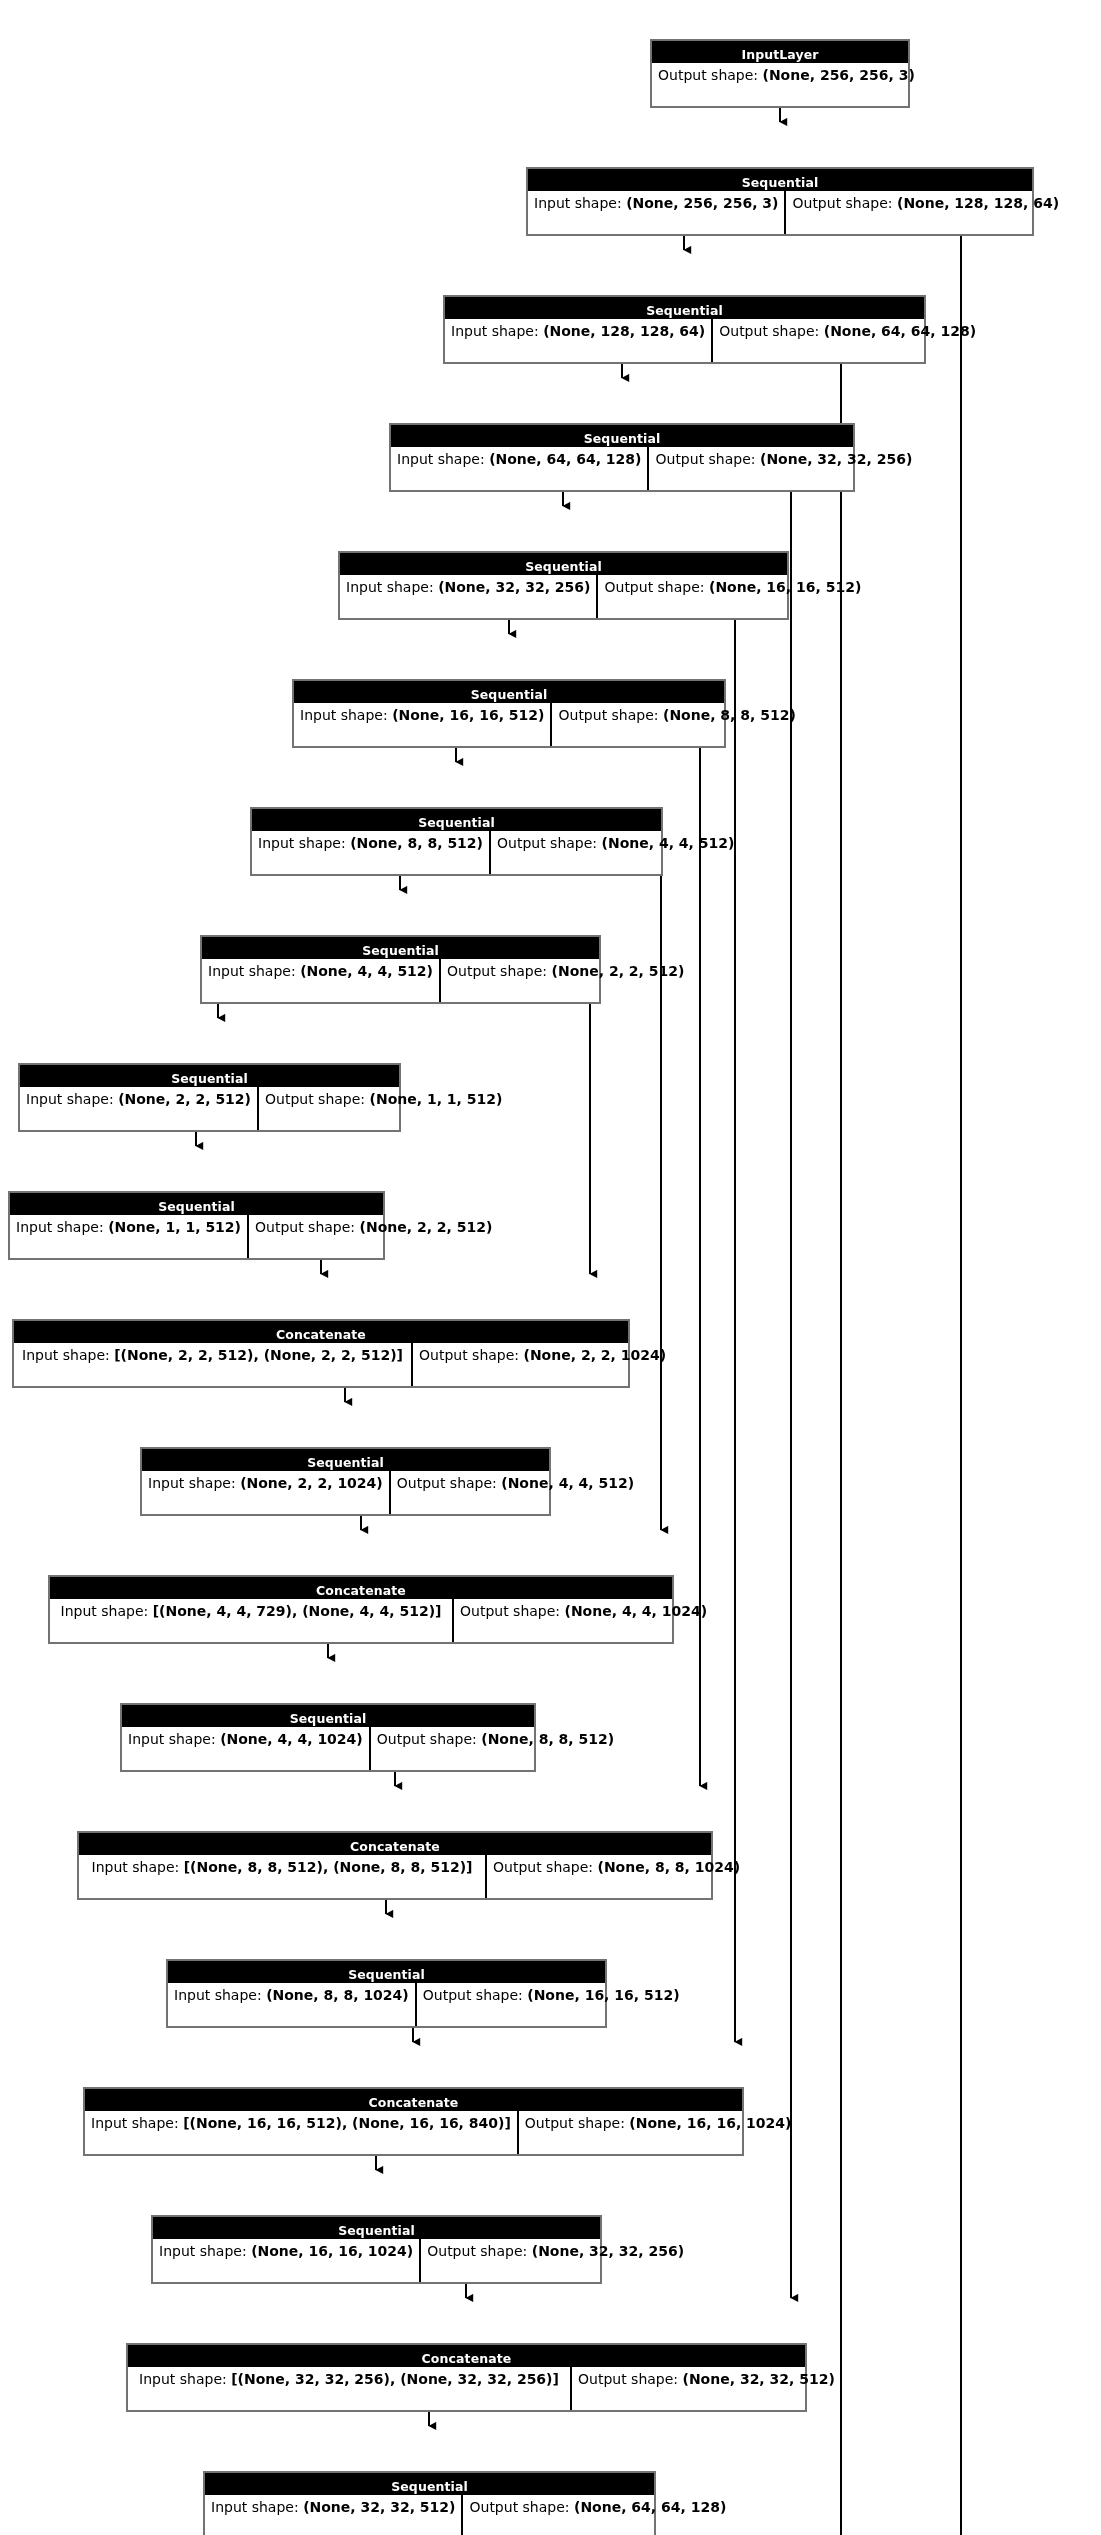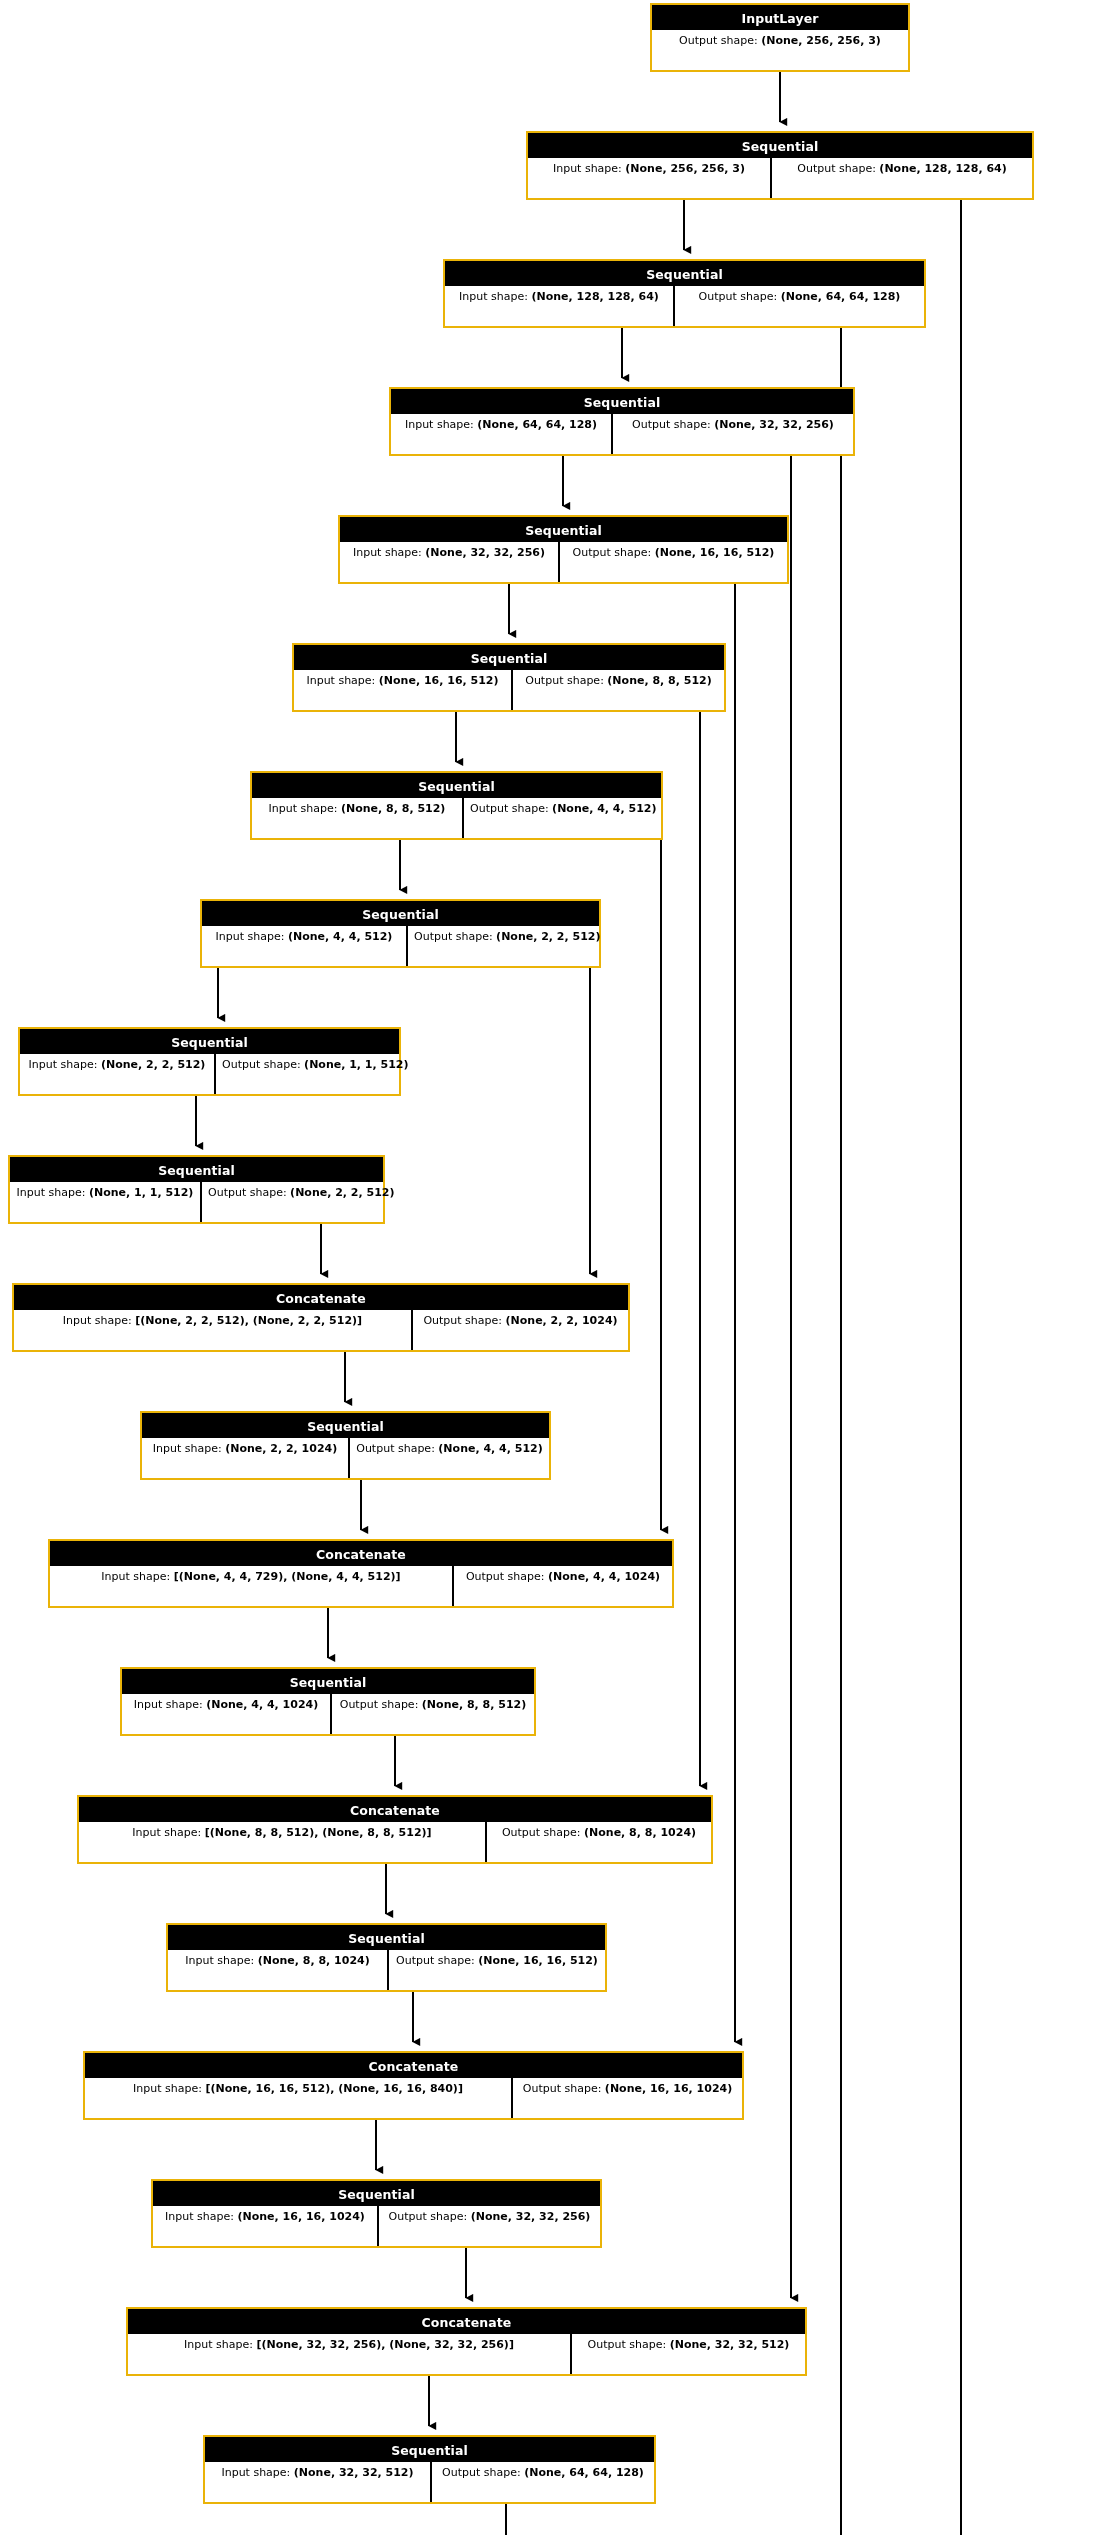--- a/index.html
+++ b/index.html
@@ -22,24 +22,25 @@
   #edges {
     position: absolute;
     left: 0; top: 0;
     width: 1101px; height: 2535px;
     pointer-events: none;
     z-index: 1;
   }
   .node {
     position: absolute;
     background: #ffffff;
-    border: 2px solid #eab308;
+    border: 2px solid #737373;
     z-index: 2;
     display: flex;
     flex-direction: column;
+    margin-top: 36px;
   }
   .node-title {
     background: #000000;
     color: #ffffff;
     font-weight: bold;
     font-size: 12.5px;
     text-align: center;
     line-height: 1;
     padding: 8px 4px 9px 4px;
     letter-spacing: 0.1px;
@@ -48,21 +49,21 @@
   }
   .node-shapes {
     display: flex;
     flex-direction: row;
     background: #ffffff;
     flex: 1 1 auto;
   }
   .shape-cell {
     flex: 1 1 auto;
     color: #000000;
-    font-size: 11px;
+    font-size: 14px;
     text-align: center;
     display: flex;
     align-items: center;
     justify-content: center;
     padding: 5px 6px 24px 6px;
     white-space: nowrap;
     line-height: 1;
   }
   .shape-cell.left {
     border-right: 2px solid #000000;

